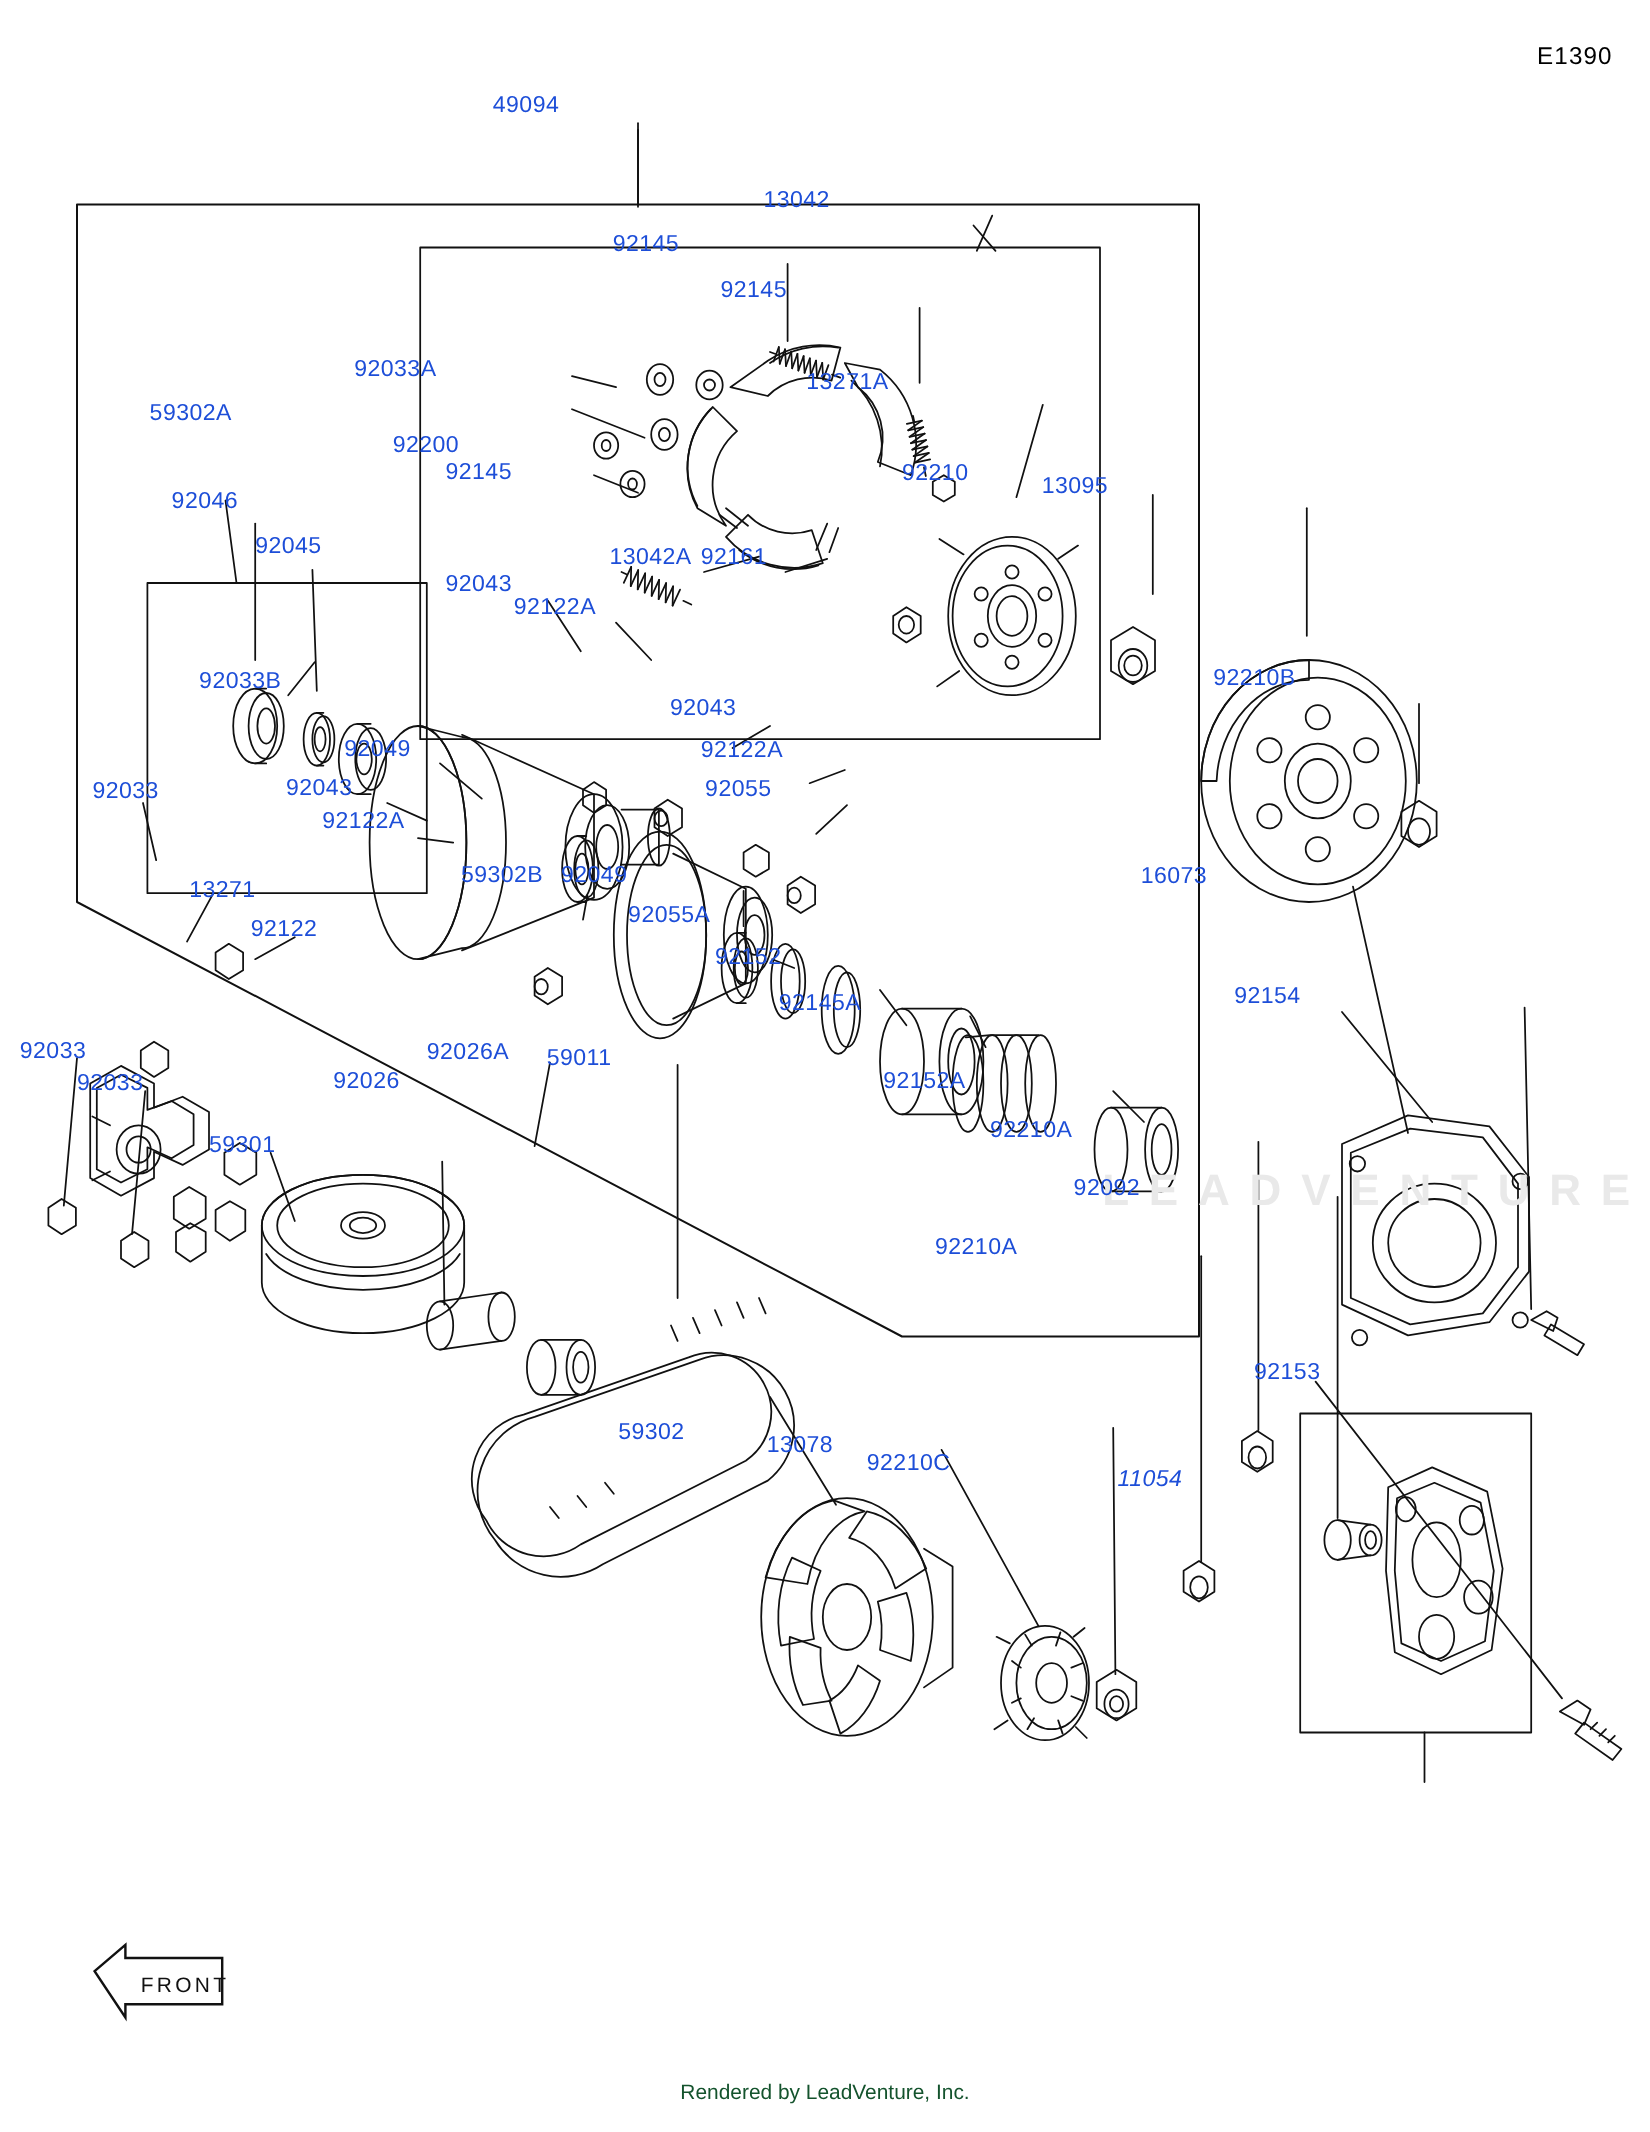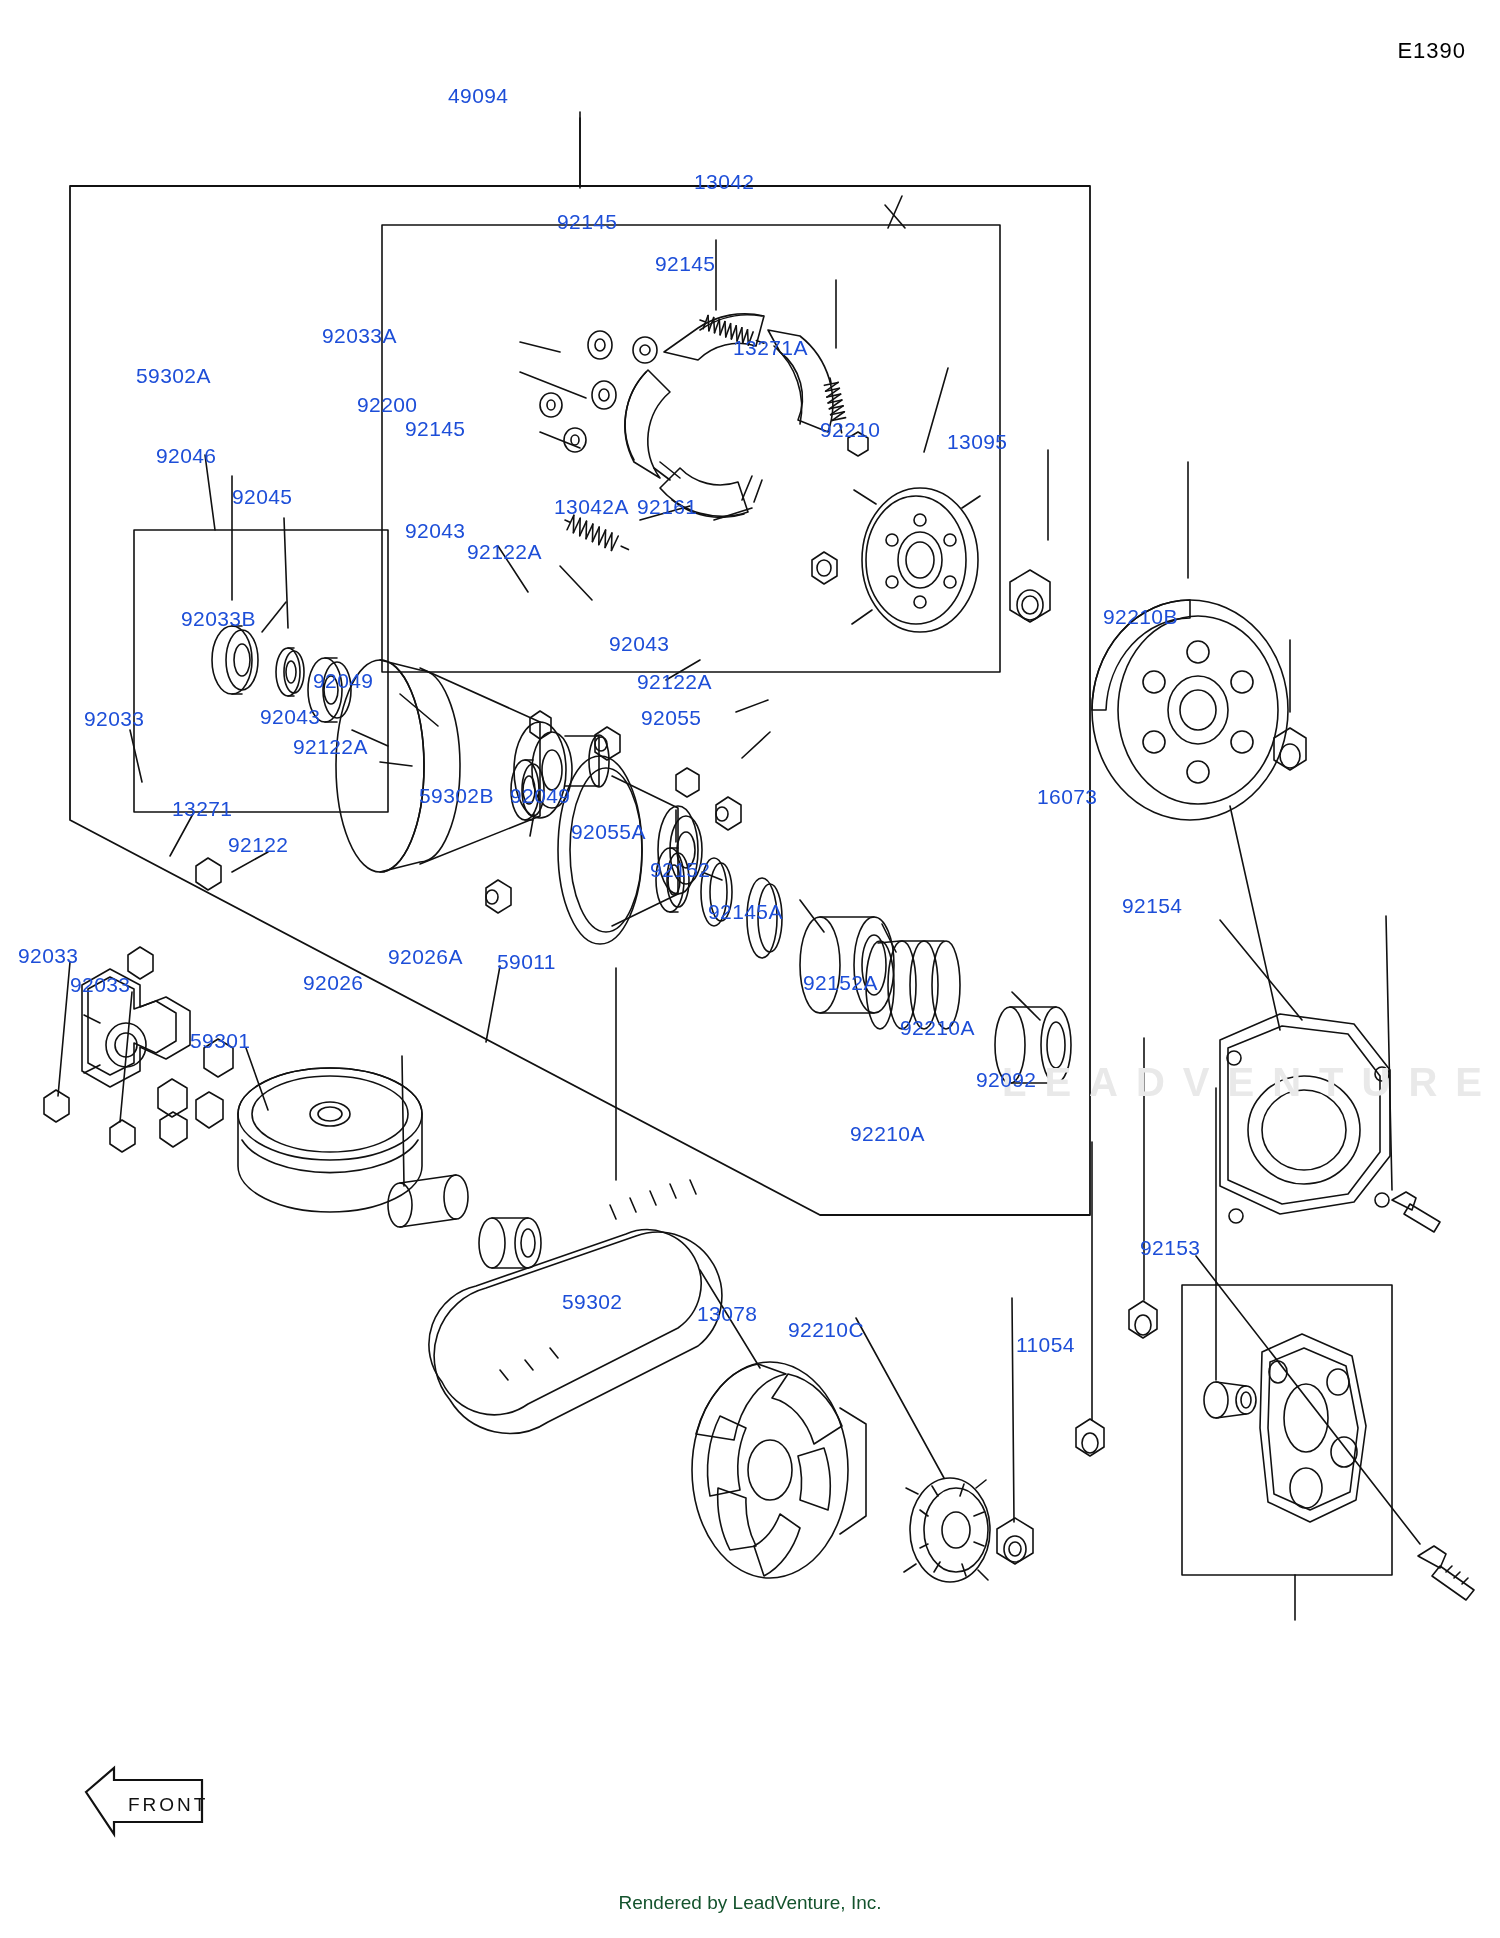--- a/index.html
+++ b/index.html
@@ -453,16 +453,16 @@
       <div class="lbl" style="left: 497px; top: 950px;">59011</div>
       <div class="lbl" style="left: 190px; top: 1029px;">59301</div>
       <div class="lbl" style="left: 303px; top: 971px;">92026</div>
       <div class="lbl" style="left: 900px; top: 1016px;">92210A</div>
       <div class="lbl" style="left: 976px; top: 1068px;">92092</div>
       <div class="lbl" style="left: 850px; top: 1122px;">92210A</div>
       <div class="lbl" style="left: 1140px; top: 1236px;">92153</div>
       <div class="lbl" style="left: 562px; top: 1290px;">59302</div>
       <div class="lbl" style="left: 697px; top: 1302px;">13078</div>
       <div class="lbl" style="left: 788px; top: 1318px;">92210C</div>
-      <div class="lbl" style="left: 1016px; top: 1333px;">11054</div>
+      <div class="lbl" style="left: 1016px; top: 1333px; font-style: italic;">11054</div>
     </div>
 
 </div>
 
 </body></html>

